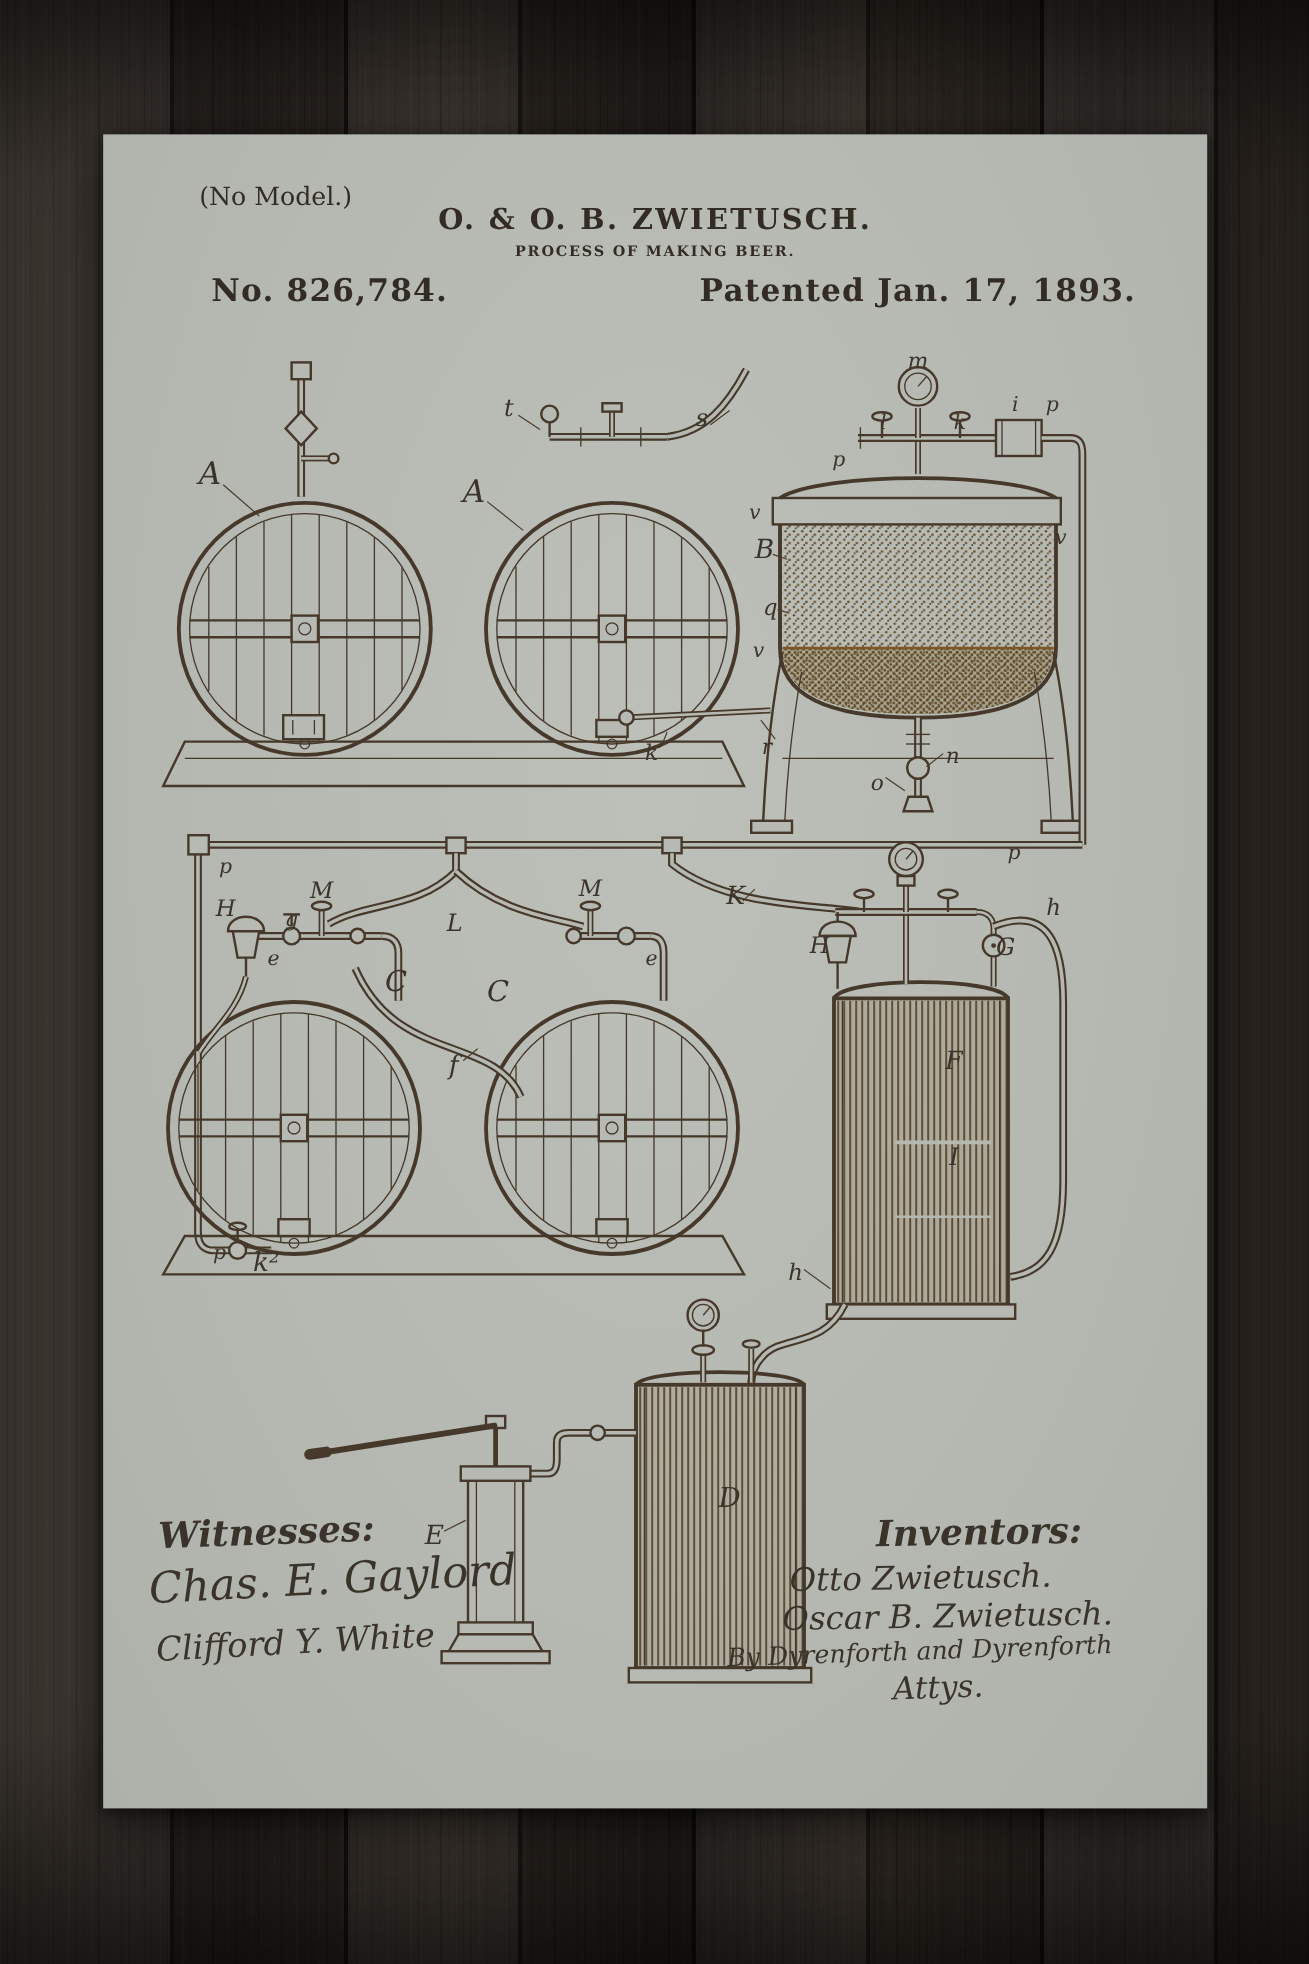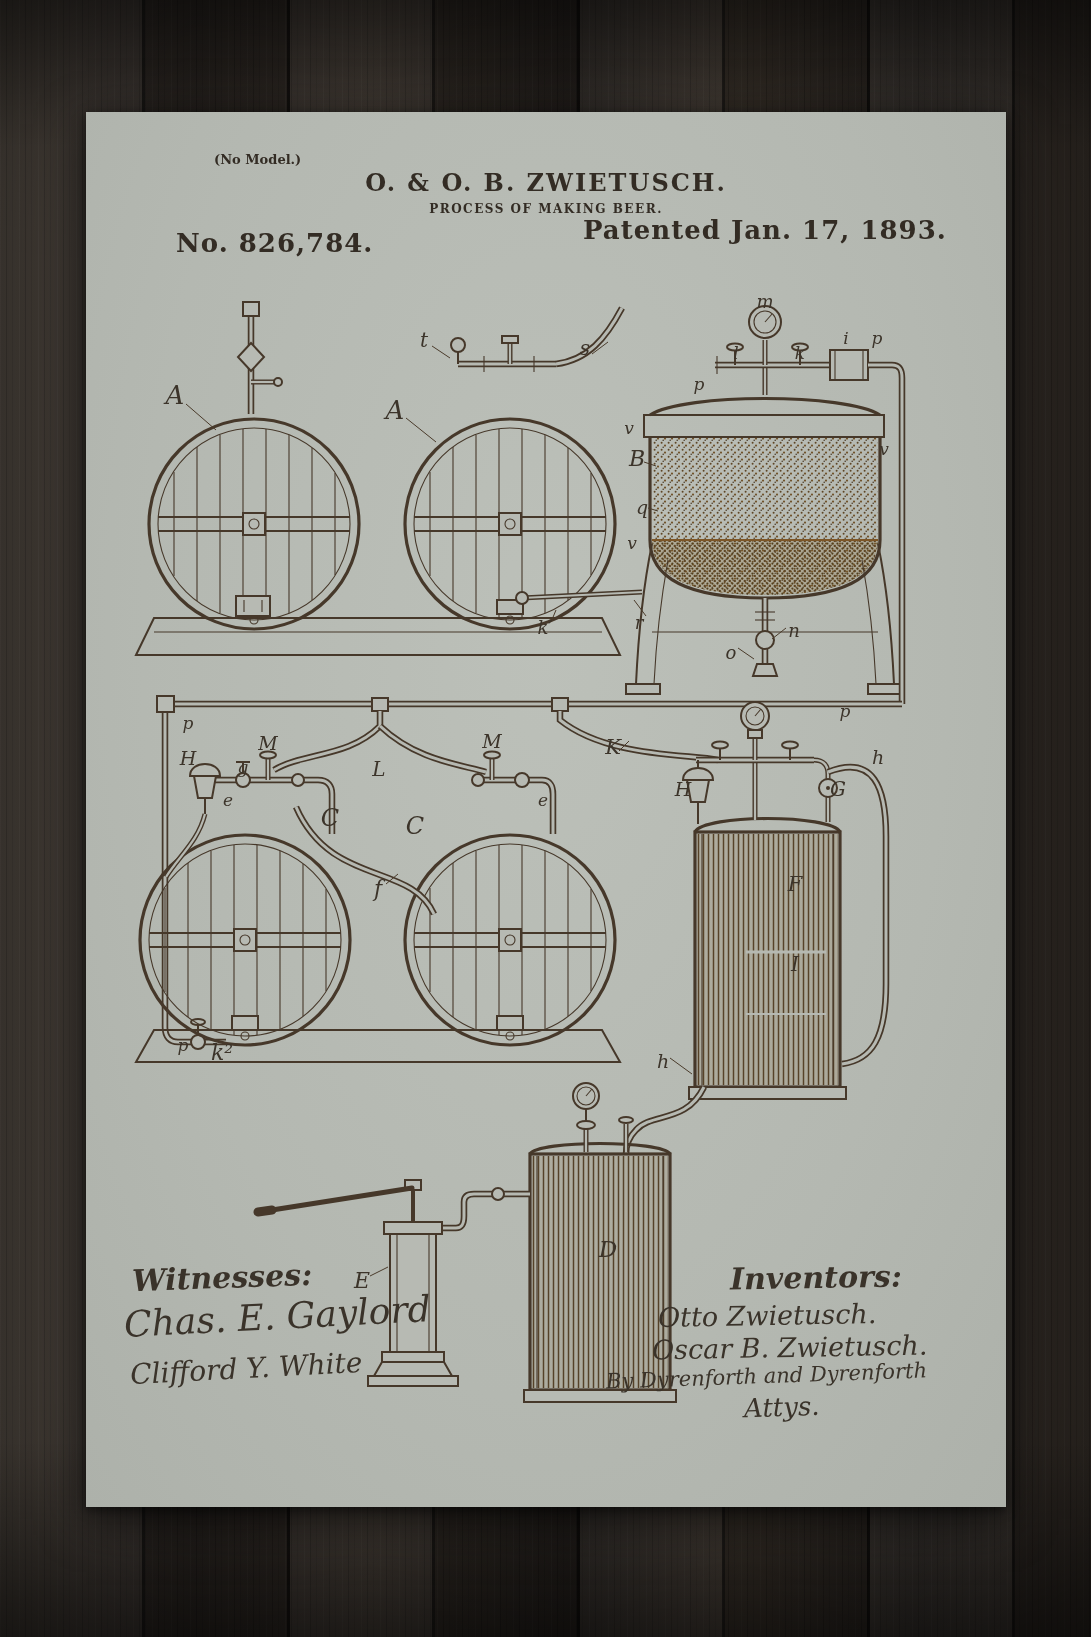--- a/index.html
+++ b/index.html
@@ -19,26 +19,26 @@
       repeating-linear-gradient(90deg, rgba(255,255,255,0.035) 0 1px, rgba(0,0,0,0) 1px 6px, rgba(0,0,0,0.20) 6px 7px, rgba(0,0,0,0) 7px 12px, rgba(0,0,0,0.10) 12px 13px, rgba(0,0,0,0) 13px 19px),
       linear-gradient(90deg,#463e36 0%,#322c28 18%,#403830 34%,#2c2723 52%,#453c33 68%,#2e2925 84%,#3e362f 100%);
     box-shadow: inset 0 0 220px rgba(0,0,0,0.65);
   }
   .paper{
     position:absolute;left:86px;top:112px;width:920px;height:1395px;
     background:radial-gradient(ellipse at 50% 38%, #bcc0b9 0%, #b4b8b1 62%, #adb1aa 100%);
     box-shadow:0 12px 44px rgba(0,0,0,0.65), 0 3px 10px rgba(0,0,0,0.5);
   }
   .ptext{position:absolute;color:#332c24;white-space:nowrap;}
-  .no-model{left:80px;top:40px;font-size:13px;font-weight:bold;margin-left:48px;}
+  .no-model{left:80px;top:40px;font-size:21px;font-weight:normal;}
   .center-line{left:0;right:0;text-align:center;}
   .inventor-line{top:56px;font-size:24px;font-weight:bold;letter-spacing:2px;}
   .title-line{top:90px;font-size:12px;font-weight:bold;letter-spacing:1.5px;}
   .patent-number{left:90px;top:116px;font-size:26px;font-weight:bold;letter-spacing:1px;}
-  .patent-date{left:497px;top:103px;font-size:26px;font-weight:bold;letter-spacing:1px;}
+  .patent-date{left:497px;top:116px;font-size:26px;font-weight:bold;letter-spacing:1px;}
   .script{font-style:italic;color:#3a332a;}
   .witnesses-heading{left:46px;top:1148px;font-size:30px;font-weight:bold;transform:rotate(-2deg);}
   .sig1{left:38px;top:1184px;font-size:36px;transform:rotate(-3deg);}
   .sig2{left:44px;top:1240px;font-size:28px;transform:rotate(-3deg);}
   .inventors-heading{left:644px;top:1148px;font-size:30px;font-weight:bold;transform:rotate(-1deg);}
   .inv1{left:572px;top:1188px;font-size:27px;transform:rotate(-1deg);}
   .inv2{left:566px;top:1220px;font-size:27px;transform:rotate(-1deg);}
   .atty{left:520px;top:1252px;font-size:21px;transform:rotate(-2deg);}
   .atty-title{left:658px;top:1280px;font-size:26px;transform:rotate(-2deg);}
   .drawing{position:absolute;inset:0;width:100%;height:100%;}

